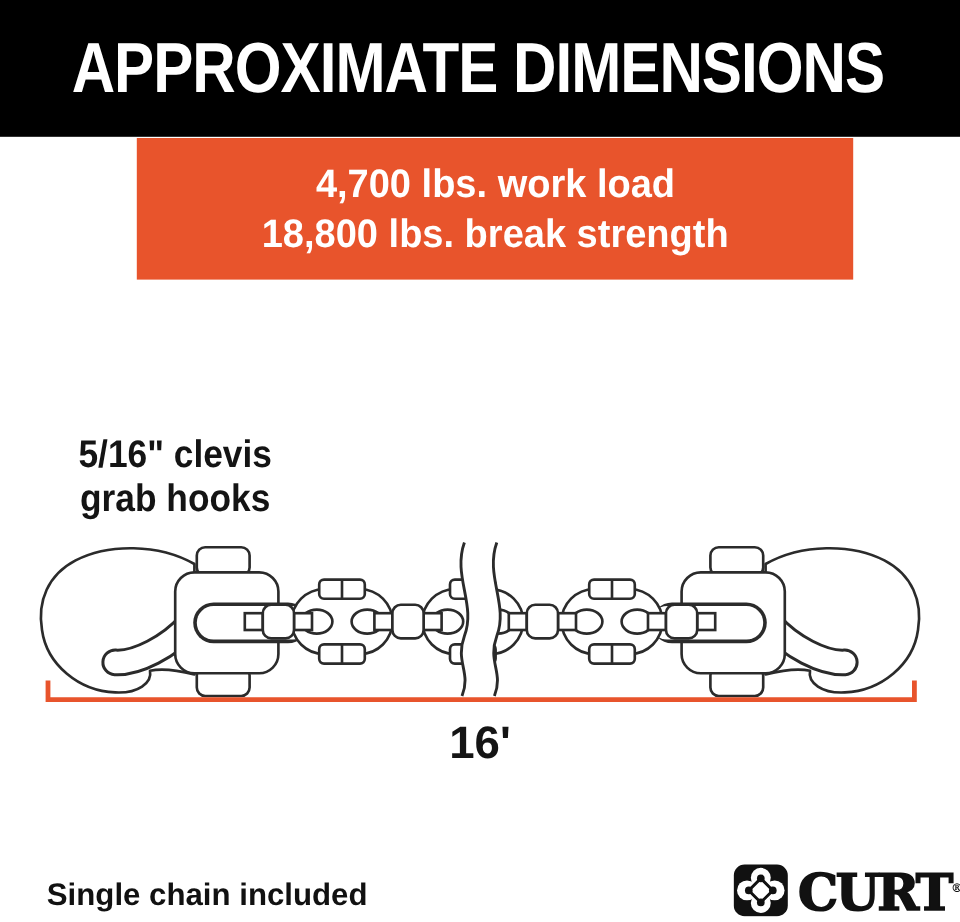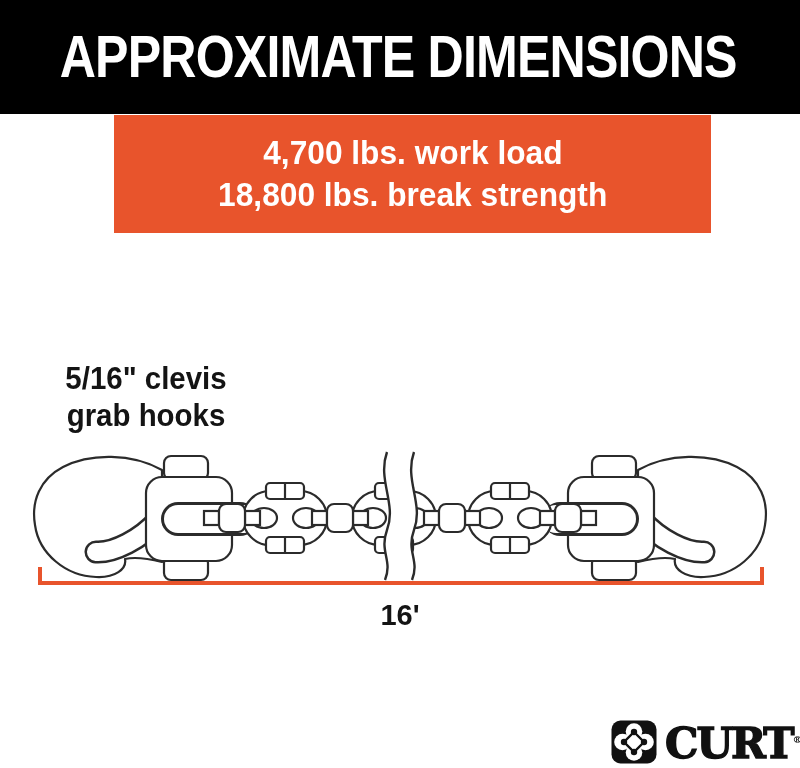--- a/index.html
+++ b/index.html
@@ -14,21 +14,21 @@
   .banner-orange{position:absolute;left:114px;top:115px;width:597px;height:118px;background:#E8542C;
         display:flex;flex-direction:column;align-items:center;justify-content:center;}
   .spec{color:#fff;font-size:33px;font-weight:bold;line-height:42px;white-space:nowrap;
         transform:scaleX(0.96);transform-origin:center center;}
 
   .hook-label{position:absolute;left:44px;top:360px;width:204px;text-align:center;
         font-size:32px;font-weight:bold;line-height:37px;color:#141414;
         transform:scaleX(0.92);transform-origin:center top;}
 
   .len-label{position:absolute;left:0;top:599px;width:800px;text-align:center;
-        font-size:29px;font-weight:bold;color:#141414;}
+        font-size:38px;font-weight:bold;color:#141414;}
 
   .note{position:absolute;left:39px;top:730px;font-size:26px;font-weight:bold;color:#111;}
 
   .logo{position:absolute;left:611px;top:719px;display:flex;align-items:center;height:46px;}
   .wordmark{font-family:"DejaVu Serif","Liberation Serif",serif;font-weight:bold;font-size:42px;
         color:#111;letter-spacing:-2px;margin-left:8px;line-height:46px;
         -webkit-text-stroke:1.4px #111;white-space:nowrap;}
   .tm{font-size:10px;vertical-align:super;letter-spacing:0;-webkit-text-stroke:0;}
 
   svg.diagram{position:absolute;left:0;top:0;}
@@ -105,20 +105,21 @@
     <path d="M 40,567 L 40,583 L 762,583 L 762,567" fill="none" stroke="#E8542C" stroke-width="4"></path>
   </svg>
 
   <div class="hook-label">
     <div>5/16" clevis</div>
     <div>grab hooks</div>
   </div>
 
   <div class="len-label">16'</div>
 
+  <div class="note">Single chain included</div>
 
   <div class="logo">
     <svg width="46" height="44" viewBox="0 0 46 44">
       <rect x="0.5" y="0.5" width="45" height="43" rx="9" fill="#111"></rect>
       <g fill="#fff">
         <circle cx="23" cy="11.5" r="8.3"></circle>
         <circle cx="34.5" cy="22" r="8.3"></circle>
         <circle cx="23" cy="32.5" r="8.3"></circle>
         <circle cx="11.5" cy="22" r="8.3"></circle>
         <circle cx="23" cy="22" r="6.5"></circle>

